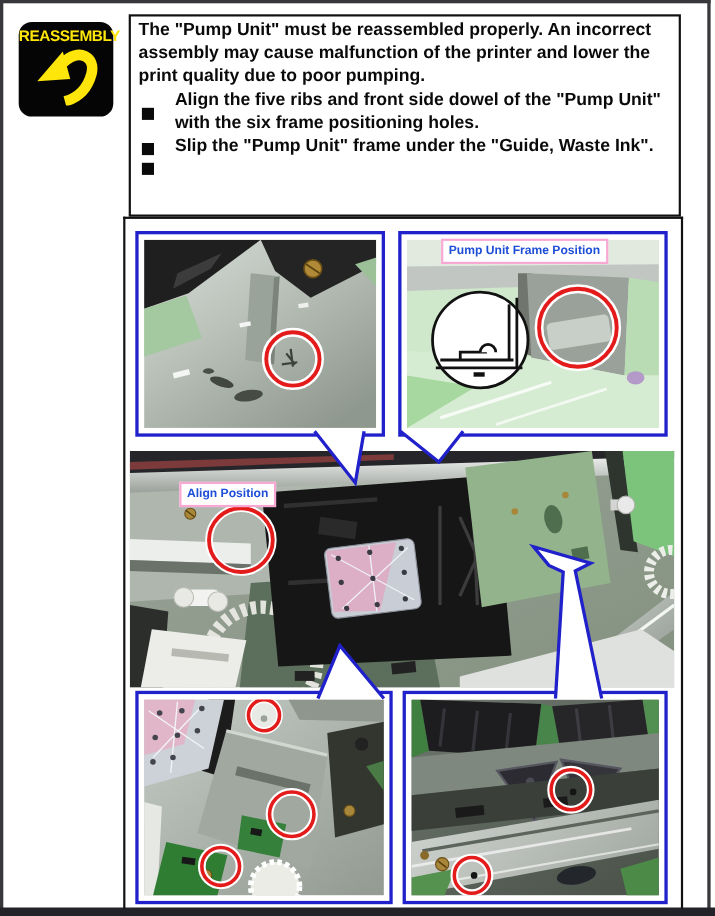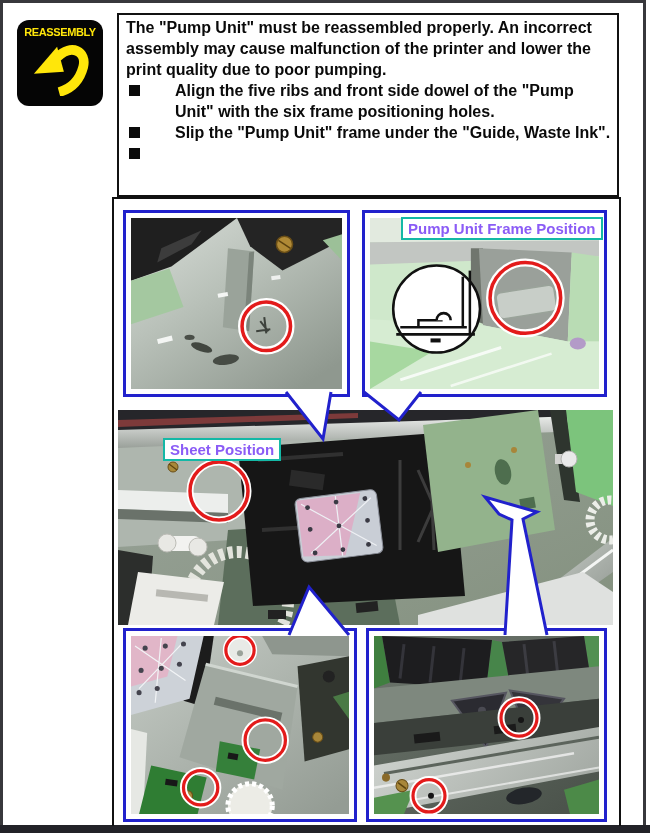--- a/index.html
+++ b/index.html
@@ -12,34 +12,34 @@
   .pf-left   { position:absolute; left:0; top:0; width:3px; height:833px; background:#38383c; }
   .pf-right  { position:absolute; left:643px; top:0; width:3px; height:828px; background:#38383c; }
   .pf-bottom { position:absolute; left:0; top:825px; width:650px; height:8px; background:#222228; }
 
   
   .badge {
     position:absolute; left:17px; top:20px; width:86px; height:86px;
     background:#050505; border-radius:12px; text-align:center;
   }
   .badge-label {
-    color:#ffe60a; font-weight:bold; font-size:11px; letter-spacing:-0.4px;
+    color:#ffe60a; font-weight:bold; font-size:14px; letter-spacing:-0.4px;
     padding-top:5px; line-height:14px;
   }
   .badge svg { display:block; margin:1px auto 0 auto; }
 
   
   .instruction-box {
     position:absolute; left:117px; top:13px; width:502px; height:184px;
     border:2px solid #111; box-sizing:border-box;
     padding:2px 5px 0 7px;
     font-size:16px; font-weight:bold; line-height:21px; color:#0a0a0a;
   }
   .instruction-box p { margin:0; }
-  .bullet-row { display:flex; align-items:flex-start;gap:16px; }
+  .bullet-row { display:flex; align-items:center; }
   .bullet-sq {
     flex:0 0 auto; width:11px; height:11px; background:#0a0a0a;
     margin:5px 19px 0 3px;
   }
 
   
   .figure-box {
     position:absolute; left:112px; top:197px; width:509px; height:629px;
     border:2px solid #111; border-bottom:none; box-sizing:border-box;
   }
@@ -48,22 +48,22 @@
     padding:5px; box-sizing:border-box;
   }
   .photo > svg.scene { display:block; width:100%; height:100%; }
   .photo-tl { left:9px;   top:11px;  width:227px; height:187px; }
   .photo-tr { left:248px; top:11px;  width:245px; height:187px; }
   .photo-mid{ left:4px;   top:211px; width:495px; height:215px; border:none; padding:0; background:none; }
   .photo-bl { left:9px;   top:429px; width:234px; height:194px; }
   .photo-br { left:252px; top:429px; width:241px; height:194px; }
 
   .callout-label {
-    position:absolute; background:#ffffff; border:2px solid #14b8a6;
-    font-size:15px; font-weight:bold; color:#8b5cf6; line-height:19px;
+    position:absolute; background:#ffffff; border:2px solid #f9a8d4;
+    font-size:11px; font-weight:bold; color:#1d4ed8; line-height:19px;
     padding:0 5px; white-space:nowrap; z-index:6;
   }
   .label-pump  { left:36px; top:4px; }
   .label-sheet { left:45px; top:28px; }
 
   .tails-overlay {
     position:absolute; left:0; top:0; width:505px; height:627px;
     pointer-events:none; z-index:5;
   }
 </style>
@@ -157,21 +157,21 @@
           <path d="M66,101 a7,7 0 0 1 14,0" fill="#ffffff" stroke="#111" stroke-width="2.5"></path>
           <rect x="60" y="119" width="10" height="4" fill="#111"></rect>
         </g>
         <rect x="126" y="70" width="58" height="26" rx="5" fill="#ccd2cc" opacity="0.92" stroke="#9aa49a" stroke-width="1.5" transform="rotate(-9 155 83)"></rect>
         <circle cx="154" cy="79" r="35" fill="none" stroke="#ffffff" stroke-width="8"></circle>
         <circle cx="154" cy="79" r="35" fill="none" stroke="#e31b1b" stroke-width="3.5"></circle>
       </svg>
     </div>
 
     <div class="photo photo-mid">
-      <div class="callout-label label-sheet">Sheet Position</div>
+      <div class="callout-label label-sheet">Align Position</div>
       <svg class="scene" viewBox="0 0 495 215" preserveAspectRatio="none">
         <defs>
           <linearGradient id="mdeck" x1="0" y1="0" x2="1" y2="1">
             <stop offset="0" stop-color="#9aa49a"></stop>
               <stop offset="1" stop-color="#84917f"></stop>
           </linearGradient>
           <linearGradient id="mrail" x1="0" y1="0" x2="0" y2="1">
             <stop offset="0" stop-color="#eceeec"></stop>
               <stop offset="1" stop-color="#9aa09a"></stop>
           </linearGradient>

